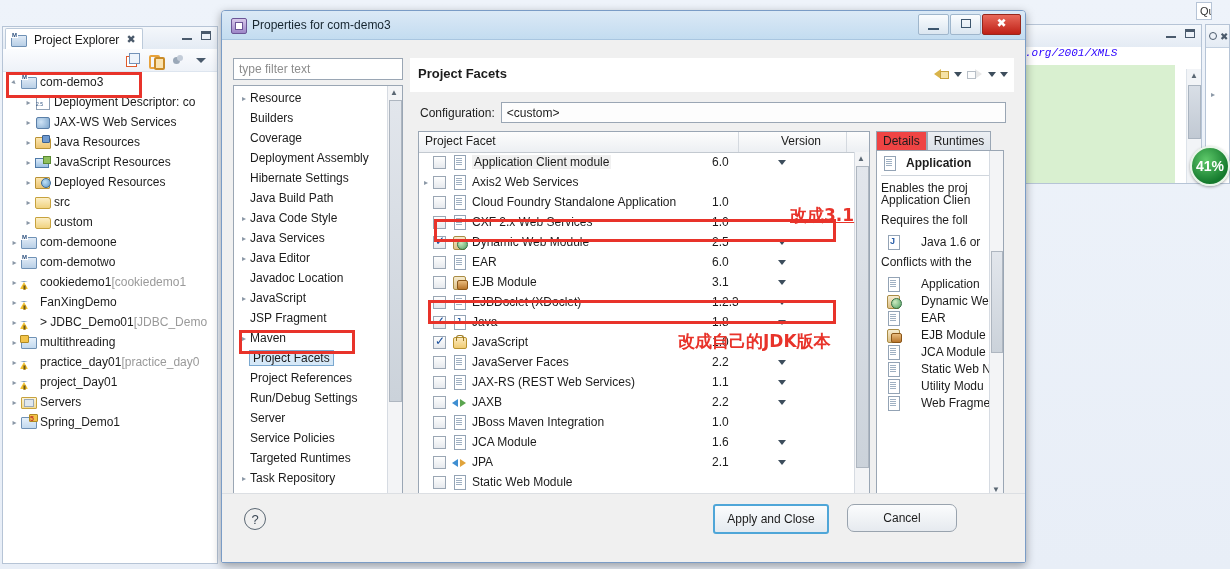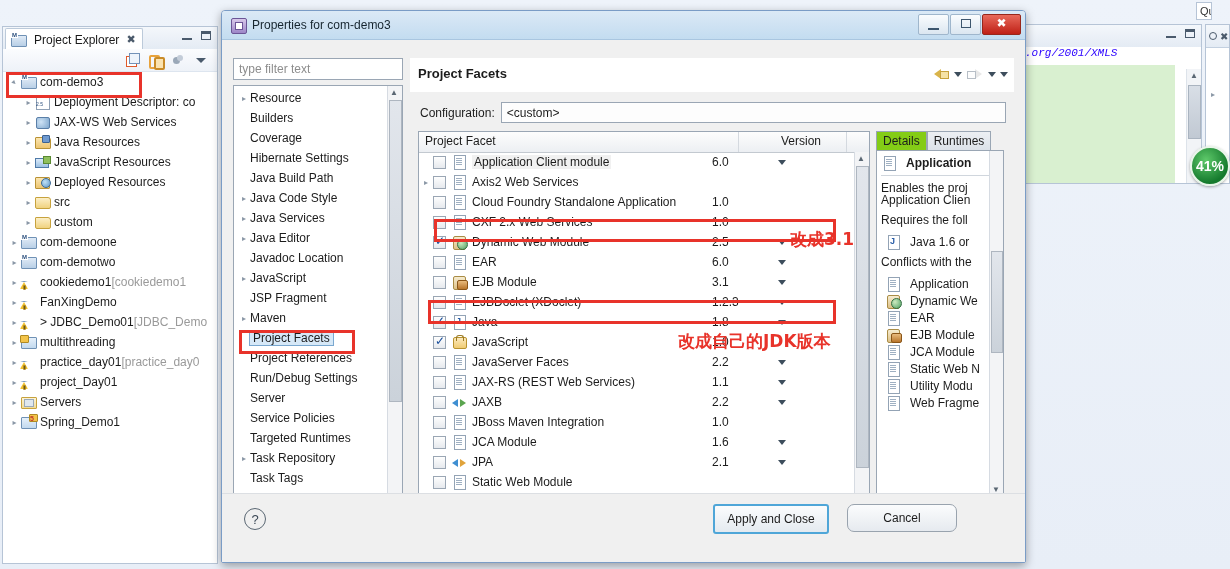--- a/index.html
+++ b/index.html
@@ -203,29 +203,29 @@
 
   .ft-vscroll { position:absolute; right:0; top:20px; width:14px; bottom:15px; background:#f3f4f6; border-left:1px solid #d6dbe2;}
   .ft-vthumb { position:absolute; left:1px; top:14px; width:11px; height:300px; background:linear-gradient(#e2e6ec,#cbd2da); border:1px solid #aeb6c0; }
   .ft-hscroll { position:absolute; left:0; right:0; bottom:0; height:15px; background:#f3f4f6; border-top:1px solid #d6dbe2;}
   .ft-hthumb { position:absolute; left:14px; top:1px; width:390px; height:12px; background:linear-gradient(#e9edf2,#d2d8e0); border:1px solid #aeb6c0;
                display:flex; align-items:center; justify-content:center; color:#6d7782; font-size:8px;}
 
   
   .details { position:relative; width:128px; margin-left:6px; background:#f0f0f0; }
   .det-tabs { display:flex; height:20px; align-items:flex-end; }
-  .det-tab { height:19px; padding:0 6px; font-size:12px; background:#84cc16;
+  .det-tab { height:19px; padding:0 6px; font-size:12px; background:#ef4444;
              border:1px solid #9aa6b4; border-bottom:none; color:#1c1c1c; line-height:18px;}
   .det-tab.inactive { background:linear-gradient(#eceff3,#dbe1e8); }
   .det-body { position:absolute; left:0; top:19px; right:0; bottom:15px;
               background:#ffffff; border:1px solid #9aa6b4; box-sizing:border-box; overflow:hidden; padding:4px 2px 0 4px;}
   .det-title { display:flex; align-items:center; gap:4px; font-size:12px; font-weight:bold; color:#1c1c1c;
                padding-bottom:4px; border-bottom:1px solid #d0d6dd; margin-bottom:4px; white-space:nowrap;}
   .det-p { font-size:12px; color:#1c1c1c; white-space:nowrap; line-height:15px; margin:5px 0; }
-  .det-li { display:flex; align-items:center; gap:4px; font-size:12px; color:#1c1c1c; white-space:nowrap; height:17px; padding-left:4px;}
+  .det-li { display:flex; align-items:center; gap:15px; font-size:12px; color:#1c1c1c; white-space:nowrap; height:17px; padding-left:4px;}
   .det-vscroll { position:absolute; right:1px; top:20px; width:13px; bottom:16px; background:#f3f4f6; border-left:1px solid #d6dbe2;}
   .det-vthumb { position:absolute; left:1px; top:100px; width:10px; height:100px; background:linear-gradient(#e2e6ec,#cbd2da); border:1px solid #aeb6c0;}
 
   
   .dlg-foot { position:absolute; left:0; right:0; bottom:0; height:68px;
               background:#f0f0f0; border-top:1px solid #dcdfe3; }
   .help-btn { position:absolute; left:22px; top:14px; width:20px; height:20px; border:1.5px solid #5a6773;
               border-radius:50%; color:#3b4856; font-size:13px; display:flex; align-items:center; justify-content:center; }
   .btn { position:absolute; top:10px; height:26px; font-size:12px; color:#1c1c1c;
          background:linear-gradient(#fbfcfd,#e6eaef); border:1px solid #99a3ae; border-radius:3px;
@@ -416,20 +416,24 @@
               <span class="narrow">▸</span>
               <span class="ntext">Resource</span>
             </div>
             <div class="nrow">
               <span class="narrow none">▸</span>
               <span class="ntext">Builders</span>
             </div>
             <div class="nrow">
               <span class="narrow none">▸</span>
               <span class="ntext">Coverage</span>
+            </div>
+            <div class="nrow">
+              <span class="narrow none">▸</span>
+              <span class="ntext">Deployment Assembly</span>
             </div>
             <div class="nrow">
               <span class="narrow none">▸</span>
               <span class="ntext">Hibernate Settings</span>
             </div>
             <div class="nrow">
               <span class="narrow none">▸</span>
               <span class="ntext">Java Build Path</span>
             </div>
             <div class="nrow">
@@ -768,15 +772,15 @@
       <div class="help-btn">?</div>
       <div class="btn primary btn-apply">Apply and Close</div>
       <div class="btn btn-cancel">Cancel</div>
     </div>
   </div>
 
   <div class="redbox" style="left:6px;  top:72px;  width:136px; height:26px;"></div>
   <div class="redbox" style="left:239px;top:330px; width:116px; height:24px;"></div>
   <div class="redbox" style="left:434px;top:219px; width:402px; height:23px;"></div>
   <div class="redbox" style="left:428px;top:300px; width:408px; height:24px;"></div>
-  <div class="redtext cn" style="left:790px; top:228px;">改成3.1</div>
+  <div class="redtext cn" style="left:790px; top:204px;text-decoration:underline;">改成3.1</div>
   <div class="redtext cn" style="left:678px; top:330px;">改成自己的JDK版本</div>
 </div>
 
 </body></html>

